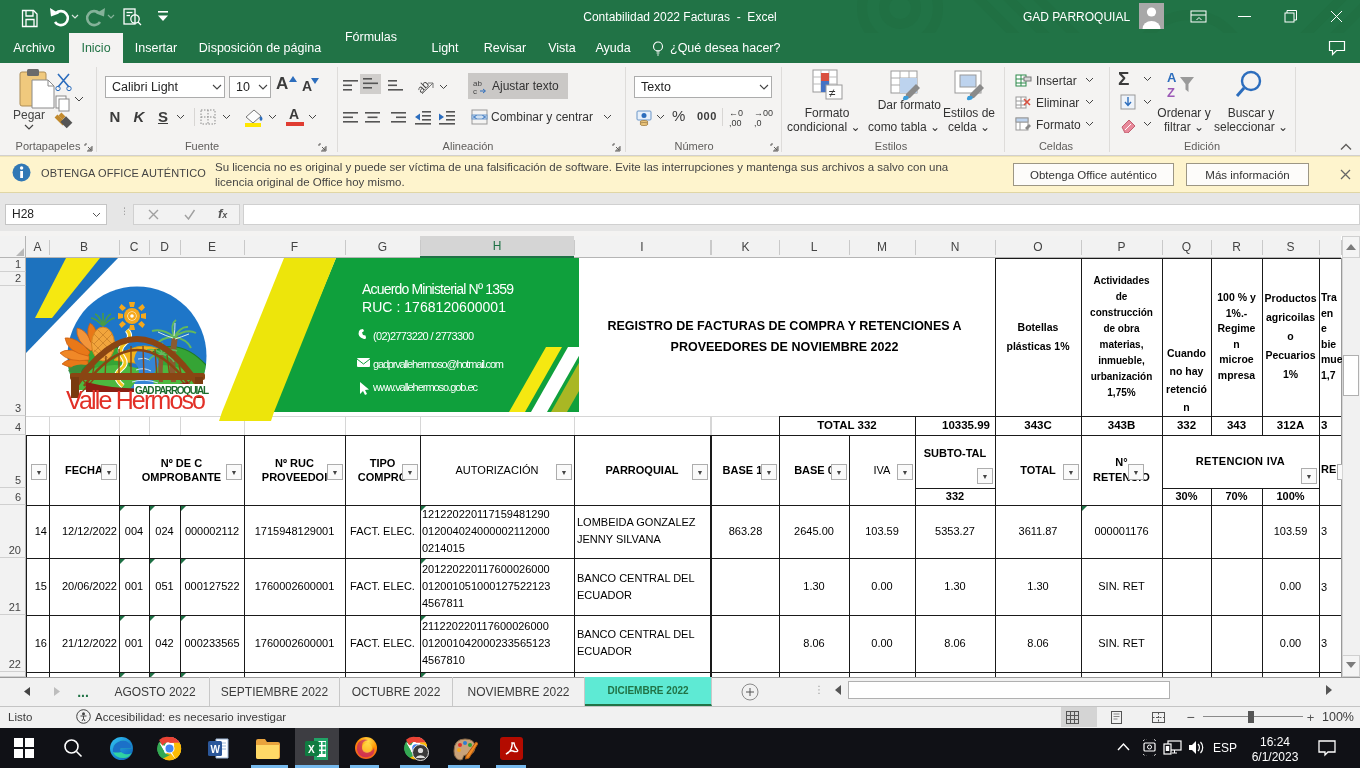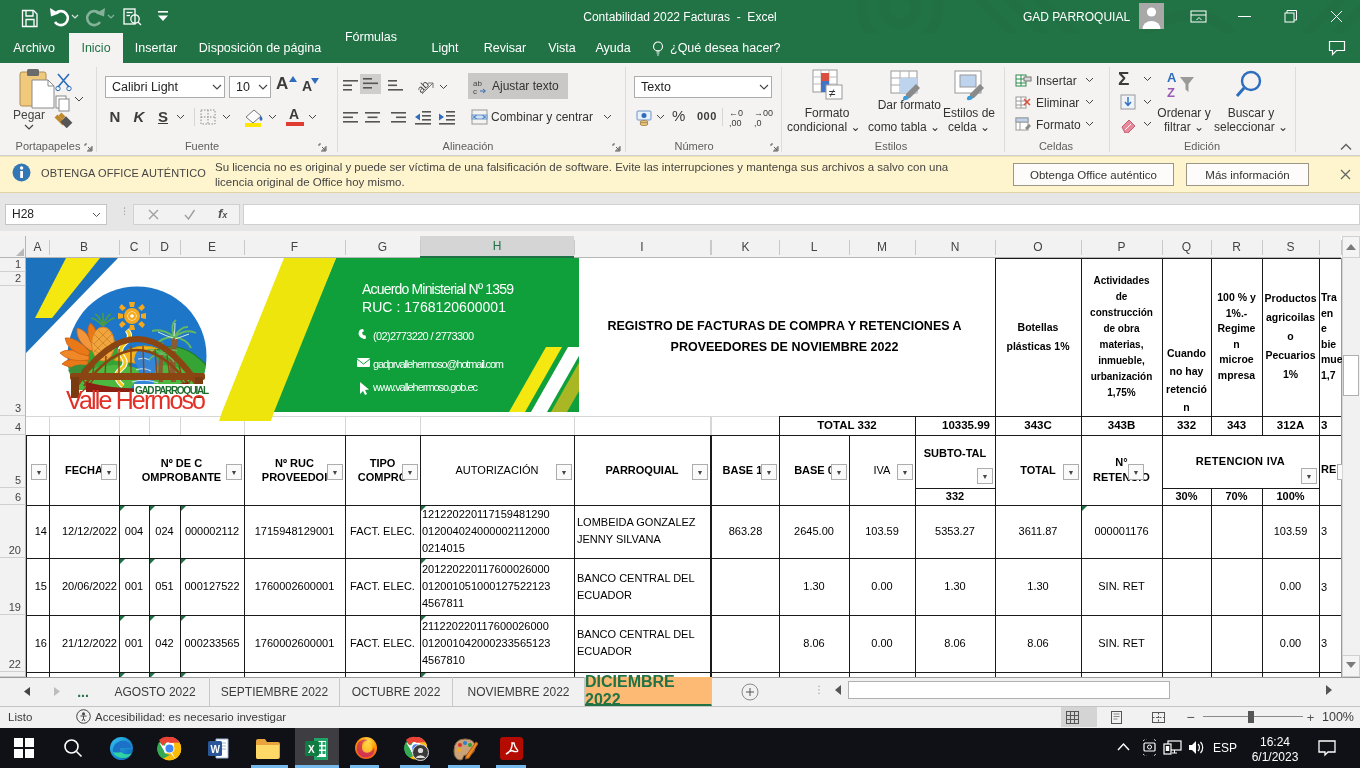--- a/index.html
+++ b/index.html
@@ -473,21 +473,21 @@
 <div style="position:absolute;left:1319px;top:240px;width:1px;height:15px;background:#c9c9c9;"></div>
 <div style="position:absolute;left:1341px;top:240px;width:1px;height:15px;background:#c9c9c9;"></div>
 <div style="position:absolute;left:710px;top:240px;width:2px;height:15px;background:#c9c9c9;"></div>
 <div style="position:absolute;left:0px;top:258px;width:26px;height:14px;background:#f2f2f2;border-right:1px solid #b5b5b5;border-bottom:1px solid #d0d0d0;color:#444;font-size:11px;display:flex;align-items:flex-end;justify-content:flex-end;padding:0 4px 1px 0">1</div>
 <div style="position:absolute;left:0px;top:272px;width:26px;height:14px;background:#f2f2f2;border-right:1px solid #b5b5b5;border-bottom:1px solid #d0d0d0;color:#444;font-size:11px;display:flex;align-items:flex-end;justify-content:flex-end;padding:0 4px 1px 0">2</div>
 <div style="position:absolute;left:0px;top:286px;width:26px;height:129.5px;background:#f2f2f2;border-right:1px solid #b5b5b5;border-bottom:1px solid #d0d0d0;color:#444;font-size:11px;display:flex;align-items:flex-end;justify-content:flex-end;padding:0 4px 1px 0">3</div>
 <div style="position:absolute;left:0px;top:415.5px;width:26px;height:19.0px;background:#f2f2f2;border-right:1px solid #b5b5b5;border-bottom:1px solid #d0d0d0;color:#444;font-size:11px;display:flex;align-items:flex-end;justify-content:flex-end;padding:0 4px 1px 0">4</div>
 <div style="position:absolute;left:0px;top:434.5px;width:26px;height:53.5px;background:#f2f2f2;border-right:1px solid #b5b5b5;border-bottom:1px solid #d0d0d0;color:#444;font-size:11px;display:flex;align-items:flex-end;justify-content:flex-end;padding:0 4px 1px 0">5</div>
 <div style="position:absolute;left:0px;top:488px;width:26px;height:16.5px;background:#f2f2f2;border-right:1px solid #b5b5b5;border-bottom:1px solid #d0d0d0;color:#444;font-size:11px;display:flex;align-items:flex-end;justify-content:flex-end;padding:0 4px 1px 0">6</div>
 <div style="position:absolute;left:0px;top:504.5px;width:26px;height:53.5px;background:#f2f2f2;border-right:1px solid #b5b5b5;border-bottom:1px solid #d0d0d0;color:#444;font-size:11px;display:flex;align-items:flex-end;justify-content:flex-end;padding:0 4px 1px 0">20</div>
-<div style="position:absolute;left:0px;top:558px;width:26px;height:57px;background:#f2f2f2;border-right:1px solid #b5b5b5;border-bottom:1px solid #d0d0d0;color:#444;font-size:11px;display:flex;align-items:flex-end;justify-content:flex-end;padding:0 4px 1px 0">19</div>
+<div style="position:absolute;left:0px;top:558px;width:26px;height:57px;background:#f2f2f2;border-right:1px solid #b5b5b5;border-bottom:1px solid #d0d0d0;color:#444;font-size:11px;display:flex;align-items:flex-end;justify-content:flex-end;padding:0 4px 1px 0">21</div>
 <div style="position:absolute;left:0px;top:615px;width:26px;height:56.5px;background:#f2f2f2;border-right:1px solid #b5b5b5;border-bottom:1px solid #d0d0d0;color:#444;font-size:11px;display:flex;align-items:flex-end;justify-content:flex-end;padding:0 4px 1px 0">22</div>
 <div style="position:absolute;left:0px;top:671.5px;width:26px;height:5.5px;background:#f2f2f2;border-right:1px solid #b5b5b5;border-bottom:1px solid #d0d0d0;color:#444;font-size:11px;display:flex;align-items:flex-end;justify-content:flex-end;padding:0 4px 1px 0"></div>
 <div style="position:absolute;left:49px;top:415.5px;width:1px;height:19.0px;background:#d6d6d6;"></div>
 <div style="position:absolute;left:119px;top:415.5px;width:1px;height:19.0px;background:#d6d6d6;"></div>
 <div style="position:absolute;left:149px;top:415.5px;width:1px;height:19.0px;background:#d6d6d6;"></div>
 <div style="position:absolute;left:180px;top:415.5px;width:1px;height:19.0px;background:#d6d6d6;"></div>
 <div style="position:absolute;left:244px;top:415.5px;width:1px;height:19.0px;background:#d6d6d6;"></div>
 <div style="position:absolute;left:345px;top:415.5px;width:1px;height:19.0px;background:#d6d6d6;"></div>
 <div style="position:absolute;left:420px;top:415.5px;width:1px;height:19.0px;background:#d6d6d6;"></div>
 <div style="position:absolute;left:574px;top:415.5px;width:1px;height:19.0px;background:#d6d6d6;"></div>
@@ -908,21 +908,21 @@
     <path d="M8 1 l-6 4.5 6 4.5z" fill="#444"></path>
   </svg>
 <svg class="ab" style="left:52px;top:686px" width="10" height="11" viewBox="0 0 10 11">
     <path d="M2 1 l6 4.5 -6 4.5z" fill="#bdbdbd"></path>
   </svg>
 <div style="position:absolute;left:66px;top:677px;width:34px;height:29px;color:#217346;font-size:14px;font-weight:bold;display:flex;align-items:center;justify-content:center">...</div>
 <div style="position:absolute;left:101px;top:677px;width:109px;height:29px;color:#3b3b3b;font-size:12px;border-right:1px solid #c8c8c8;display:flex;align-items:center;justify-content:center">AGOSTO 2022</div>
 <div style="position:absolute;left:210px;top:677px;width:130px;height:29px;color:#3b3b3b;font-size:12px;border-right:1px solid #c8c8c8;display:flex;align-items:center;justify-content:center">SEPTIEMBRE 2022</div>
 <div style="position:absolute;left:340px;top:677px;width:113px;height:29px;color:#3b3b3b;font-size:12px;border-right:1px solid #c8c8c8;display:flex;align-items:center;justify-content:center">OCTUBRE 2022</div>
 <div style="position:absolute;left:453px;top:677px;width:132px;height:29px;color:#3b3b3b;font-size:12px;border-right:1px solid #c8c8c8;display:flex;align-items:center;justify-content:center">NOVIEMBRE 2022</div>
-<div style="position:absolute;left:585px;top:677px;width:127px;height:29px;background:#fdba74;border-right:1px solid #c8c8c8;border-bottom:2px solid #217346;color:#217346;font-size:16px;font-weight:bold;display:flex;align-items:center;justify-content:center">DICIEMBRE 2022</div>
+<div style="position:absolute;left:585px;top:677px;width:127px;height:29px;background:#5eead4;border-right:1px solid #c8c8c8;border-bottom:2px solid #217346;color:#217346;font-size:10px;font-weight:bold;display:flex;align-items:center;justify-content:center">DICIEMBRE 2022</div>
 <svg class="ab" style="left:741px;top:683px" width="18" height="18" viewBox="0 0 18 18">
     <circle cx="9" cy="9" r="8" fill="none" stroke="#8a8a8a"></circle>
     <path d="M9 5 v8 M5 9 h8" stroke="#555"></path>
   </svg>
 <div style="position:absolute;left:814px;top:684px;width:6px;height:16px;color:#9a9a9a;font-size:10px;">⋮</div>
 <div style="position:absolute;left:830px;top:679px;width:507px;height:22px;background:#f1f1f1;"></div>
 <svg class="ab" style="left:833px;top:684px" width="10" height="12" viewBox="0 0 10 12">
     <path d="M8 1 l-6 5 6 5z" fill="#555"></path>
   </svg>
 <div style="position:absolute;left:848px;top:681px;width:322px;height:18px;background:#fff;border:1px solid #b0b0b0;"></div>

